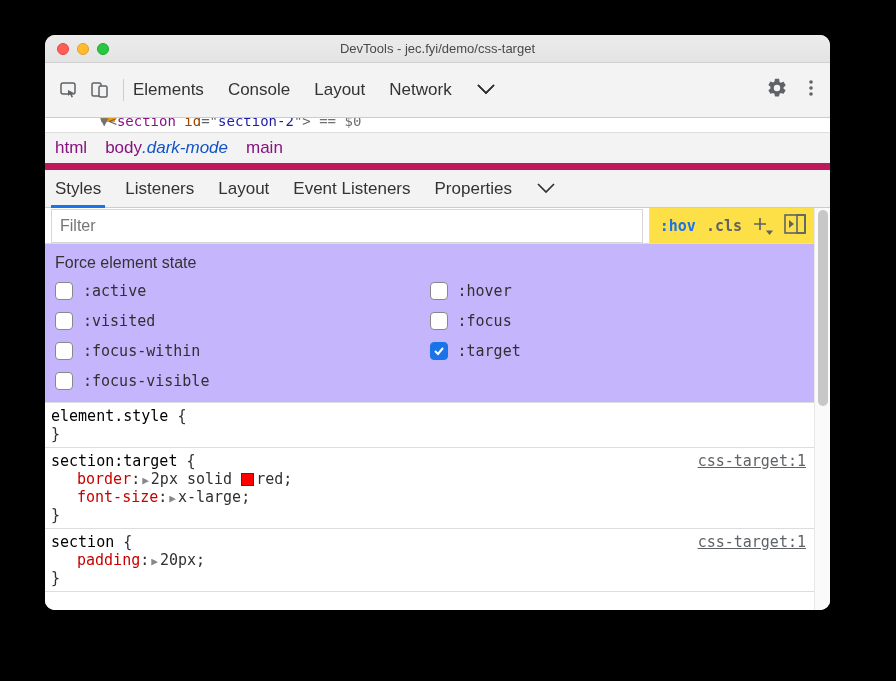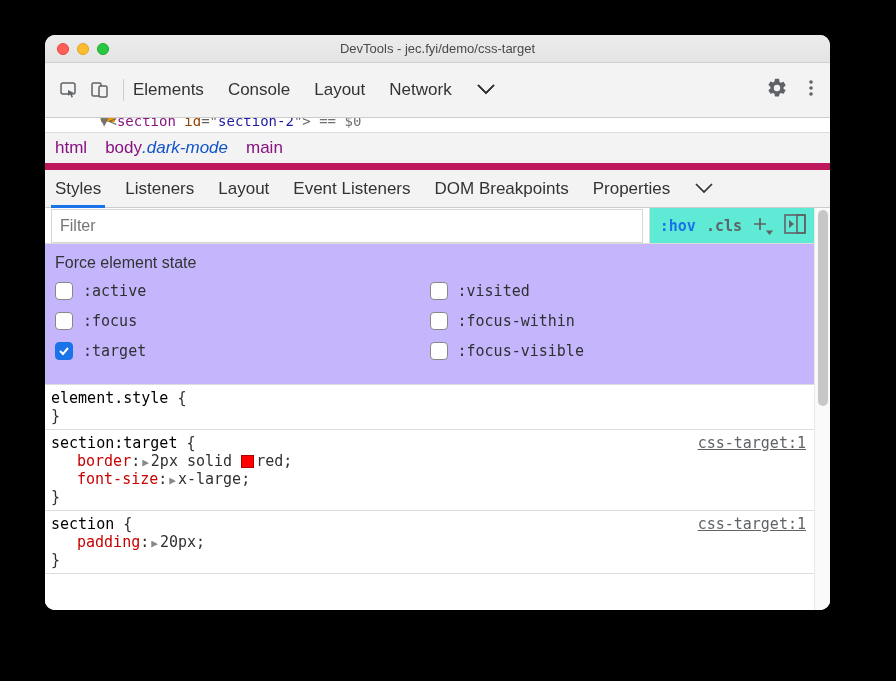--- a/index.html
+++ b/index.html
@@ -199,21 +199,21 @@
       outline: none;
       font-family: inherit;
       background: #fff;
     }
     .filter-controls {
       display: flex;
       align-items: center;
       gap: 10px;
       padding-right: 8px;
       height: 100%;
-      background: #5eead4;
+      background: #fde047;
       padding-left: 10px;
       border-left: 1px solid #ddd;
     }
     .hov {
       font-family: Menlo, Consolas, monospace;
       font-size: 15px;
       color: #1a73e8;
       font-weight: bold;
     }
     .cls {
@@ -368,21 +368,20 @@
     <span class="crumb"><span>html</span></span>
     <span class="crumb"><span>body</span><span class="dot">.</span><span class="dot">dark-mode</span></span>
     <span class="crumb"><span>main</span></span>
   </div>
 
   <div class="subtabs-row">
     <span class="subtab active">Styles</span>
     <span class="subtab">Listeners</span>
     <span class="subtab">Layout</span>
     <span class="subtab">Event Listeners</span>
-    <span class="subtab">DOM Breakpoints</span>
     <span class="subtab">Properties</span>
     <span class="subtab">
       <svg width="20" height="12" viewBox="0 0 20 12">
           <path d="M2 2 L10 10 L18 2" fill="none" stroke="#303030" stroke-width="1.7"></path>
         </svg>
     </span>
   </div>
 
   <div class="styles-pane">
     <div class="styles-body">
@@ -419,20 +418,24 @@
 
       <div class="force-state">
         <div class="force-state-title">Force element state</div>
         <div class="state-grid" id="state-grid">
             <div class="state-item">
               <span class="chk"></span>
               <span>:active</span>
             </div>
             <div class="state-item">
               <span class="chk"></span>
+              <span>:hover</span>
+            </div>
+            <div class="state-item">
+              <span class="chk"></span>
               <span>:visited</span>
             </div>
             <div class="state-item">
               <span class="chk"></span>
               <span>:focus</span>
             </div>
             <div class="state-item">
               <span class="chk"></span>
               <span>:focus-within</span>
             </div>

